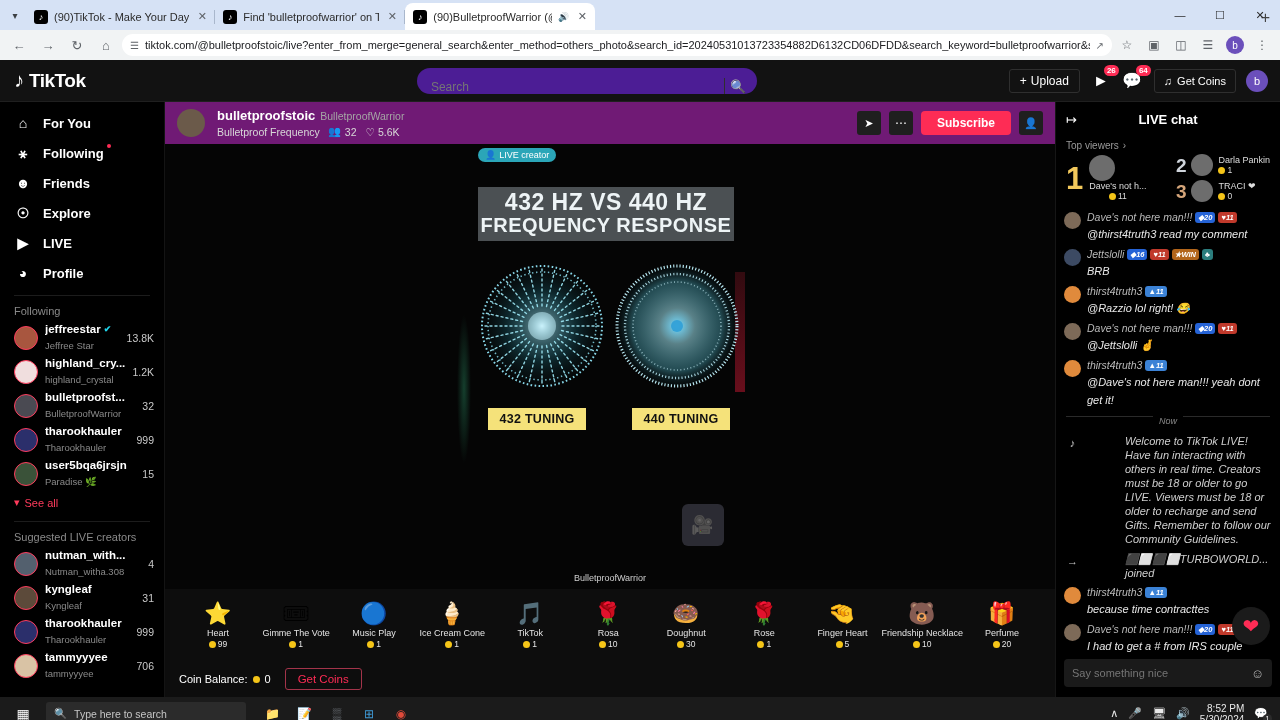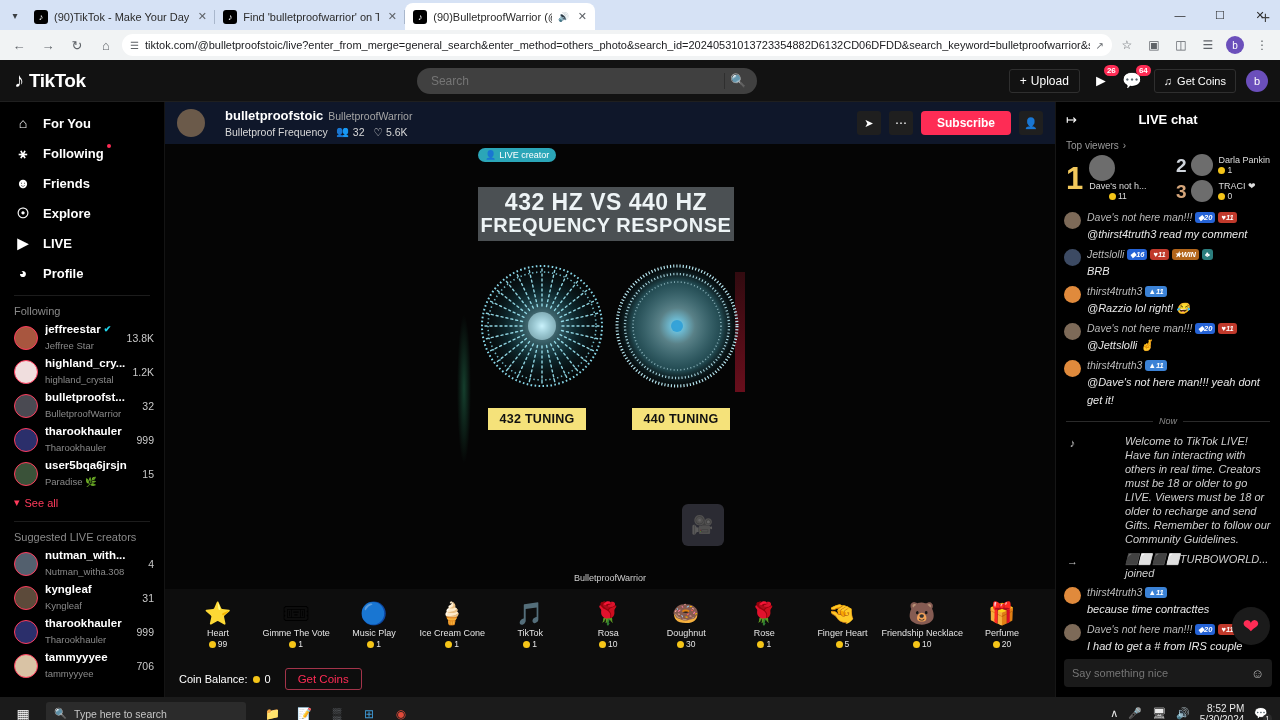--- a/index.html
+++ b/index.html
@@ -48,21 +48,21 @@
   .bar-avatar { width:18px; height:18px; border-radius:50%; background:#6b4fbb; color:#fff; font-size:10px; display:flex; align-items:center; justify-content:center; }
 
   
   .app { position: relative; width: 1280px; height: 637px; background: #000; display: flex; flex-direction: column; }
   .tt-header { height: 42px; background: #121212; display:flex; align-items:center; border-bottom: 1px solid #1f1f1f; }
   .tt-logo { width: 165px; display: flex; align-items: center; gap: 5px; padding-left: 14px; color:#fff; }
   .tt-logo .note { font-size: 20px; color:#fff; }
   .tt-logo .wordmark { font-size: 19px; font-weight: bold; letter-spacing: -0.5px; }
   .tt-search-wrap { flex: 1; display:flex; justify-content:center; }
   .tt-search {
-    width: 340px; height: 26px; background: #404040; border-radius: 46px; display: flex; align-items: center;
+    width: 340px; height: 26px; background: #4c1d95; border-radius: 46px; display: flex; align-items: flex-end;
     padding: 0 4px 0 14px; position: relative;
   }
   .tt-search input {
     background: transparent; border: none; outline: none; color: #bdbdbd; font-size: 12px; flex: 1;
     font-family: "Liberation Sans", sans-serif;
   }
   .tt-search .divider { width:1px; height:16px; background:#2f2f2f; margin-right:6px; }
   .tt-search .s-icon { color:#8a8a8a; font-size: 13px; padding-right: 6px; }
   .tt-actions { display:flex; align-items:center; gap:10px; padding-right: 12px; }
   .upload-btn { display:flex; align-items:center; gap:4px; height:24px; padding:0 10px; border:1px solid #2f2f2f; border-radius:3px; color:#fff; font-size:12px; }
@@ -164,21 +164,21 @@
   .msg .mav { width: 17px; height:17px; border-radius:50%; background:#555; flex:none; margin-top:1px; overflow:hidden; }
   .msg .mbody { flex:1; min-width:0; }
   .msg .mname { color:#b9b9b9; font-size: 10.5px; display:flex; align-items:center; flex-wrap:wrap; gap:3px; line-height: 13px; }
   .msg .mtext { color:#e8e8e8; font-size: 11px; line-height: 14px; }
   .pill { font-size: 7.5px; color:#fff; border-radius: 3px; padding: 1px 3px; display:inline-flex; align-items:center; gap:2px; font-weight:bold; line-height:9px; }
   .pill.blue { background:#2563d6; }
   .pill.red { background:#c0392b; }
   .pill.orange { background:#b2651a; }
   .pill.teal { background:#2b7d7d; }
   .pill.lightblue { background:#3b82d6; }
-  .now-sep { display:flex; align-items:center; gap:6px; color:#8a8a8a; font-size:9px; padding: 5px 2px; }
+  .now-sep { display:flex; gap:6px; color:#8a8a8a; font-size:9px; padding: 5px 2px; }
   .now-sep:before, .now-sep:after { content:""; flex:1; height:1px; background:#2a2a2a; }
   .sys-msg { display:flex; gap:6px; padding: 3px 0; }
   .sys-msg .sic { width:17px; height:17px; flex:none; color:#c9c9c9; font-size:11px; display:flex; align-items:center; justify-content:center; }
   .sys-msg .stext { color:#cfcfcf; font-size:11px; line-height:14px;margin-left:38px; }
 
   .heart-btn {
     position:absolute; right: 10px; bottom: 52px; width: 38px; height: 38px; border-radius:50%;
     background:#1b1b1b; display:flex; align-items:center; justify-content:center; font-size: 20px;
   }
   .chat-input-row { padding: 6px 8px 10px; }
@@ -379,21 +379,21 @@
             <div class="creator">
               <span class="av" style="background: rgb(217, 195, 165);"></span>
               <span class="meta"><span class="uname">tammyyyee</span><span class="nick">tammyyyee</span></span>
               <span class="count">706</span>
             </div>
           </div>
       </div>
 
       <div class="stage">
 
-        <div style="height:42px;display:flex;align-items:center;padding:0 12px;gap:20px;background:#0f172a;">
+        <div style="height:42px;display:flex;align-items:center;padding:0 12px;gap:12px;background:#701a75;">
           <div style="width:28px;height:28px;border-radius:50%;background:#6b5a4a;flex:none;"></div>
           <div style="min-width:0;flex:1;">
             <div style="display:flex;align-items:baseline;gap:5px;">
               <span style="color:#fff;font-size:13px;font-weight:bold;">bulletproofstoic</span>
               <span style="color:#a5a5a5;font-size:10.5px;">BulletproofWarrior</span>
             </div>
             <div style="display:flex;align-items:center;gap:9px;margin-top:2px;">
               <span style="color:#d8d8d8;font-size:10.5px;">Bulletproof Frequency</span>
               <span style="color:#d8d8d8;font-size:10.5px;display:flex;align-items:center;gap:3px;">
                 <span>👥</span>

